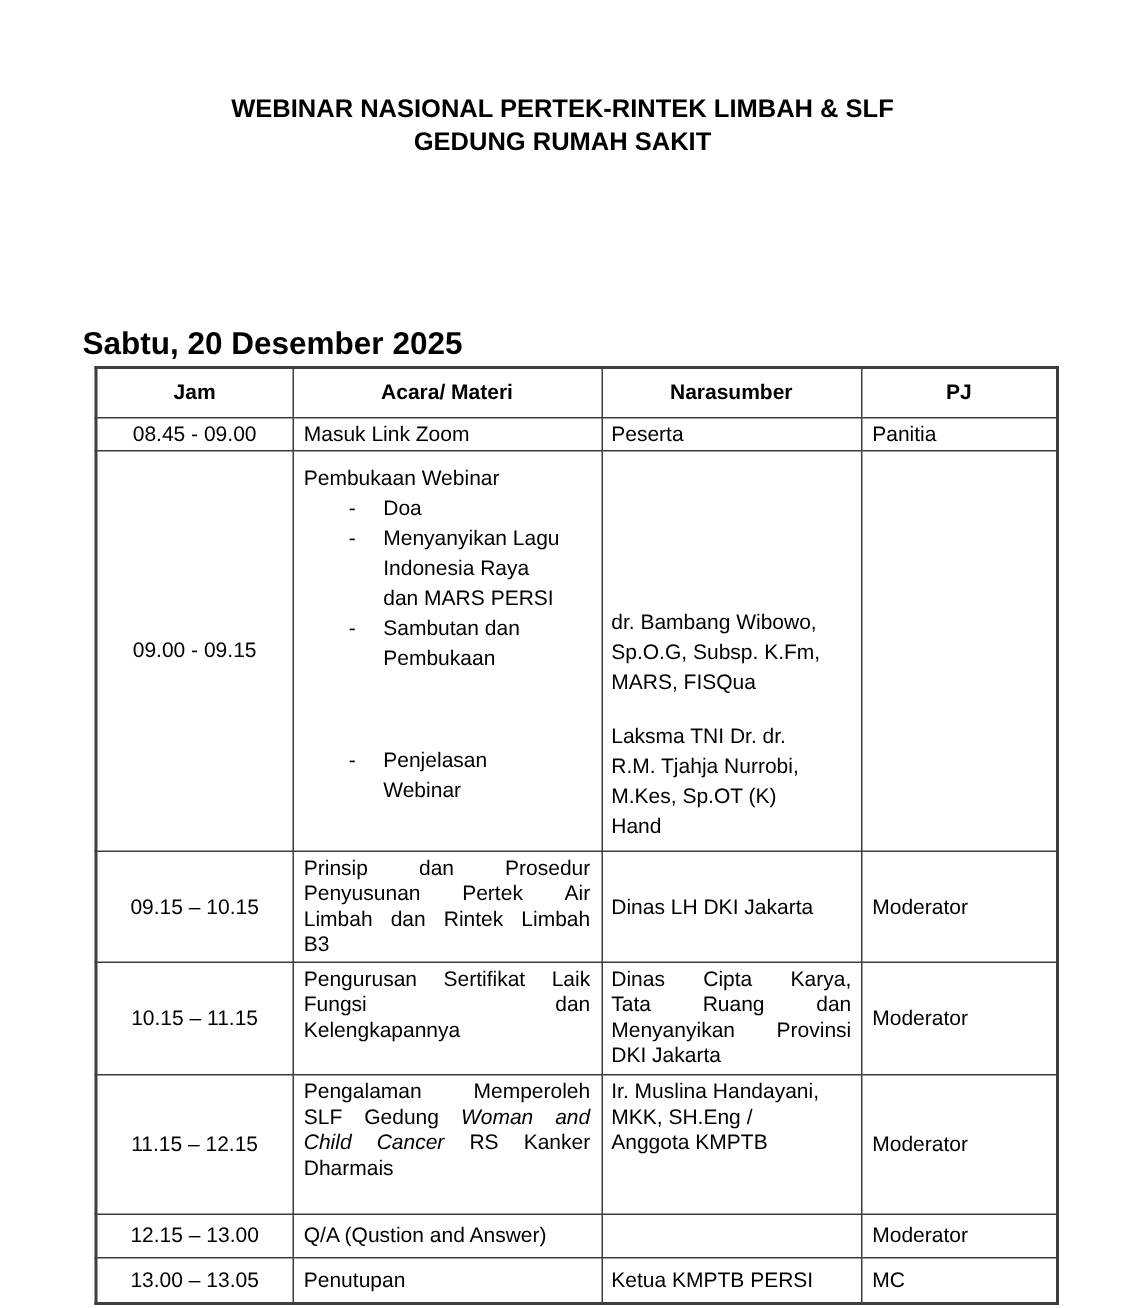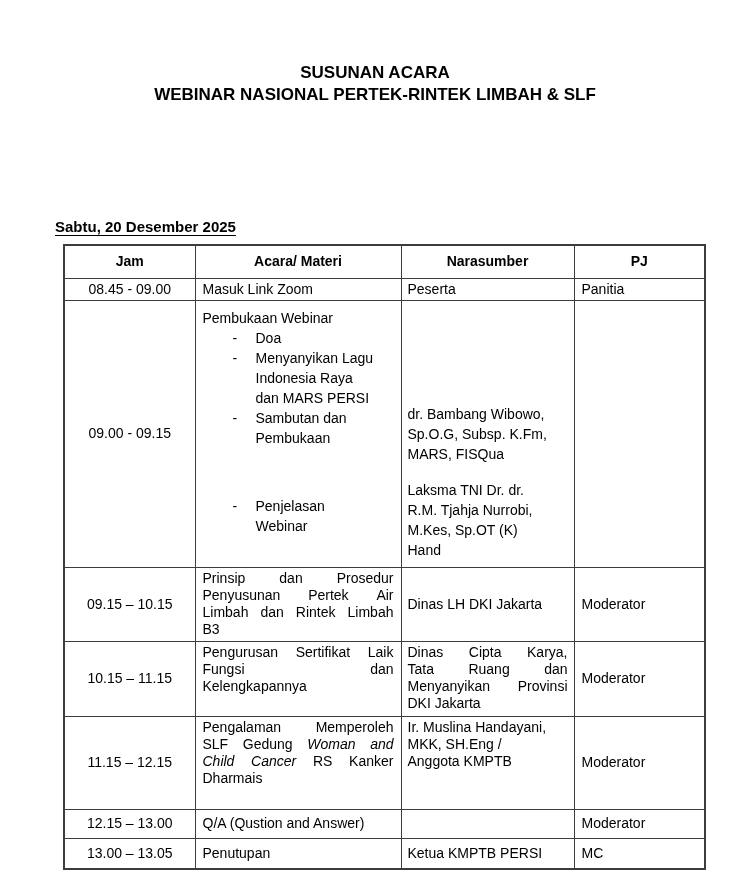--- a/index.html
+++ b/index.html
@@ -2,22 +2,22 @@
 <html><head>
 <meta charset="utf-8">
 <style>
   html,body{margin:0;padding:0;}
   body{
     width:750px;height:872px;background:#ffffff;overflow:hidden;
     font-family:"Liberation Sans","DejaVu Sans",sans-serif;color:#000;
   }
   .doc{position:relative;width:750px;height:872px;}
   .title-block{margin:62px 55px 0 55px;text-align:center;font-weight:bold;font-size:17px;line-height:22px;}
-  .date-line{position:absolute;left:55px;top:156px;font-weight:bold;font-size:15px;
-    text-decoration:underline;text-underline-offset:3px;}
+  .date-line{position:absolute;left:55px;top:156px;font-weight:bold;font-size:21px;
+    text-underline-offset:3px;}
   table.agenda{
     position:absolute;left:63px;top:182px;width:641px;
     border-collapse:collapse;table-layout:fixed;
     font-size:14px;line-height:17px;
   }
   table.agenda,.agenda th,.agenda td{border:1.5px solid #3d3d3d;}
   table.agenda{border-width:2px;}
   .agenda th{font-weight:bold;text-align:center;vertical-align:middle;padding:0;font-size:14px;}
   .agenda td{vertical-align:middle;margin-top:32px;}
   td.jam{text-align:center;padding:0;}
@@ -45,22 +45,22 @@
   
   .jline{display:flex;justify-content:space-between;gap:12px;}
   .jline span{white-space:pre;}
 </style>
 </head>
 <body>
 
 <div class="doc">
 
   <div class="title-block">
-    <div>SUSUNAN ACARA</div>
     <div>WEBINAR NASIONAL PERTEK-RINTEK LIMBAH &amp; SLF</div>
+    <div>GEDUNG RUMAH SAKIT</div>
   </div>
 
   <div class="date-line">Sabtu, 20 Desember 2025</div>
 
   <table class="agenda">
     <colgroup>
       <col style="width:131px">
         <col style="width:206px">
         <col style="width:173px">
         <col style="width:131px">

